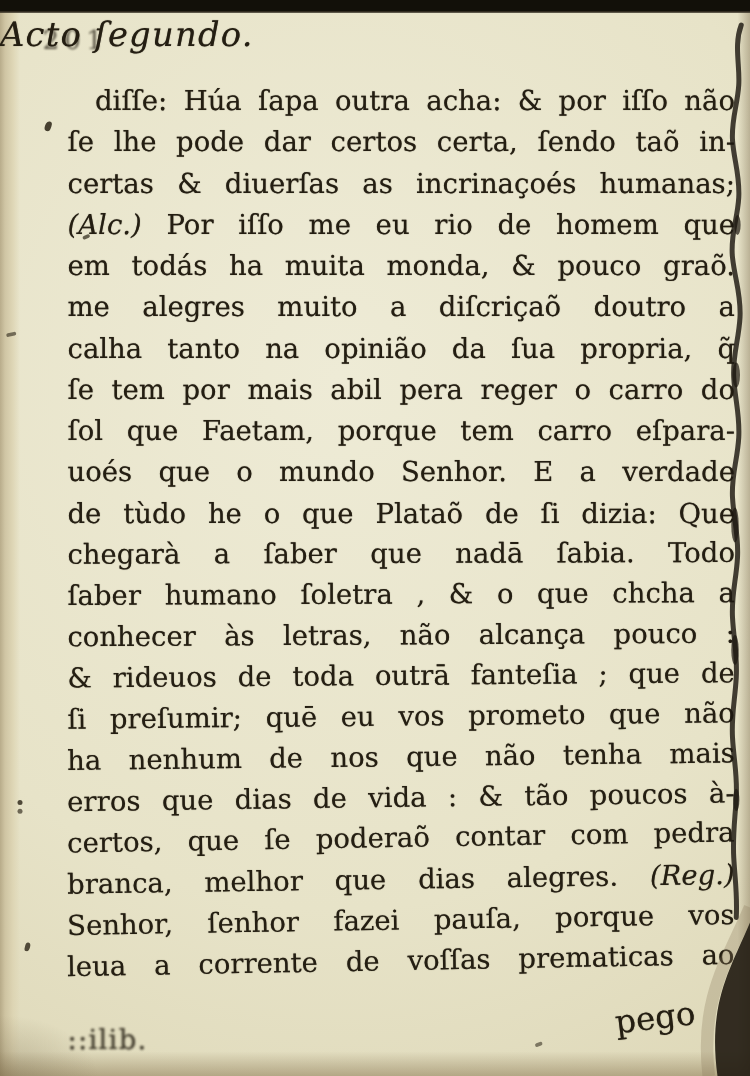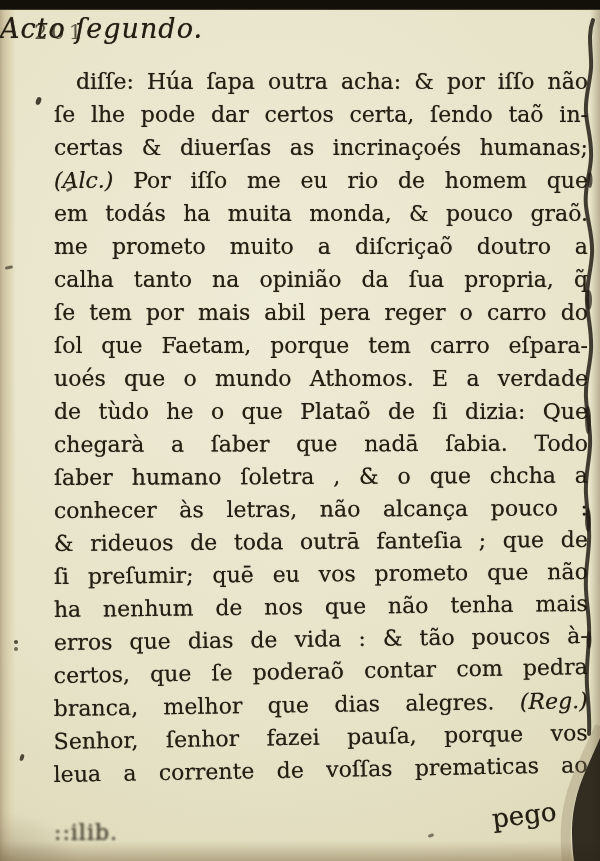--- a/index.html
+++ b/index.html
@@ -68,25 +68,25 @@
     <span class="pagenum">201</span>
     <span class="running-title">Acto ſegundo.</span>
   </div>
 
   <div class="body-block">
       <div class="line l1">diſſe: Húa ſapa outra acha: &amp; por iſſo não</div>
       <div class="line l2">ſe lhe pode dar certos certa, ſendo taõ in-</div>
       <div class="line l3">certas &amp; diuerſas as incrinaçoés humanas;</div>
       <div class="line l5"><i>(Alc.)</i> Por iſſo me eu rio de homem que</div>
       <div class="line l4">em todás ha muita monda, &amp; pouco graõ.</div>
-      <div class="line l6">me prometo muito a diſcriçaõ doutro a</div>
+      <div class="line l6">me alegres muito a diſcriçaõ doutro a</div>
       <div class="line l8">calha tanto na opinião da ſua propria, q̃</div>
       <div class="line l9">ſe tem por mais abil pera reger o carro do</div>
       <div class="line l10">ſol que Faetam, porque tem carro eſpara-</div>
-      <div class="line l11">uoés que o mundo Athomos. E a verdade</div>
+      <div class="line l11">uoés que o mundo Senhor. E a verdade</div>
       <div class="line l12">de tùdo he o que Plataõ de ſi dizia: Que</div>
       <div class="line l13">chegarà a ſaber que nadā ſabia. Todo</div>
       <div class="line l14">ſaber humano ſoletra , &amp; o que chcha a</div>
       <div class="line l15">conhecer às letras, não alcança pouco :</div>
       <div class="line l16">&amp; rideuos de toda outrā fanteſia ; que de</div>
       <div class="line l17">ſi preſumir; quē eu vos prometo que não</div>
       <div class="line l18">ha nenhum de nos que não tenha mais</div>
       <div class="line l19">erros que dias de vida : &amp; tão poucos à-</div>
       <div class="line l20">certos, que ſe poderaõ contar com pedra</div>
       <div class="line l21">branca, melhor que dias alegres. <i>(Reg.)</i></div>

